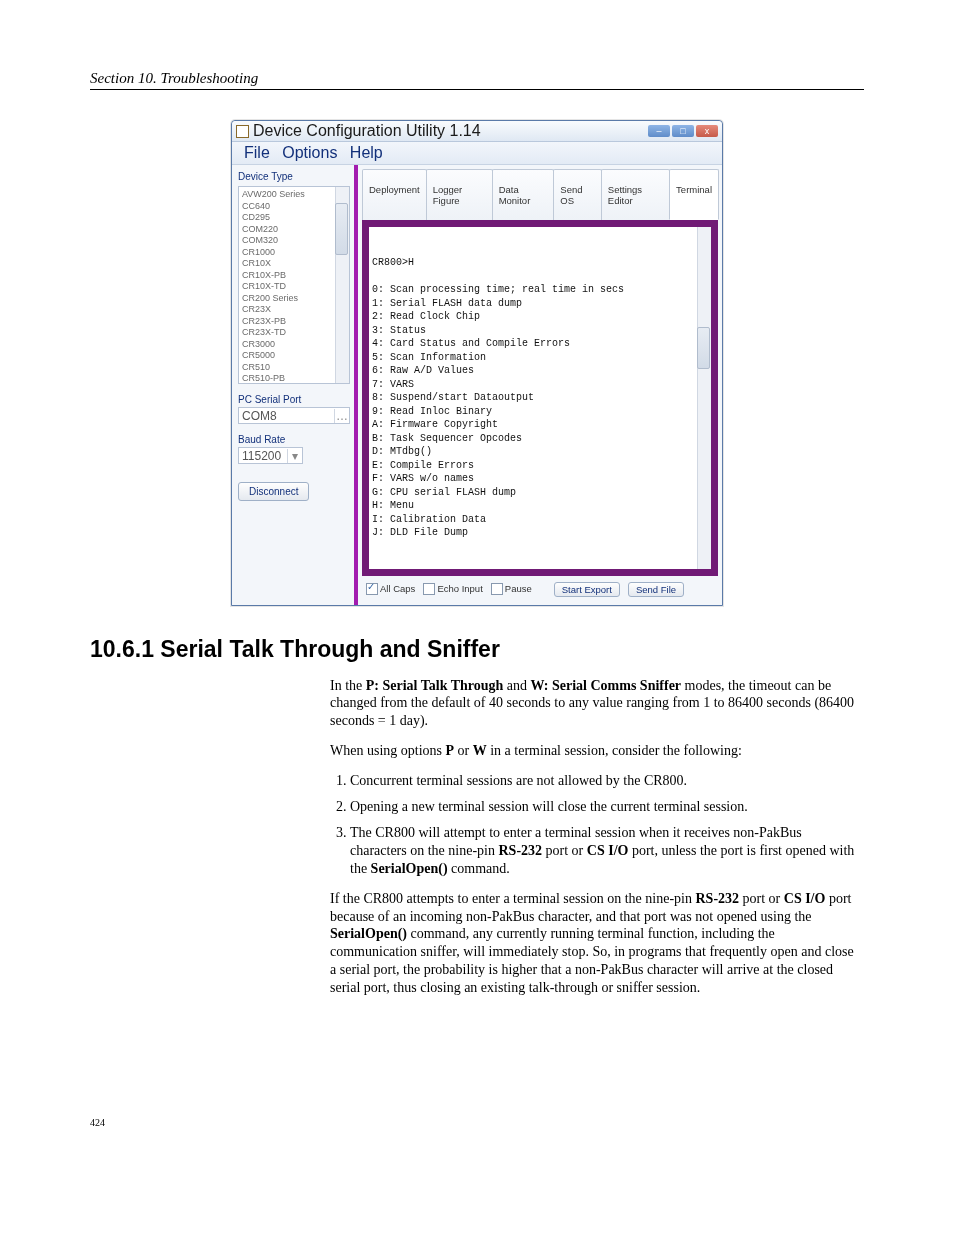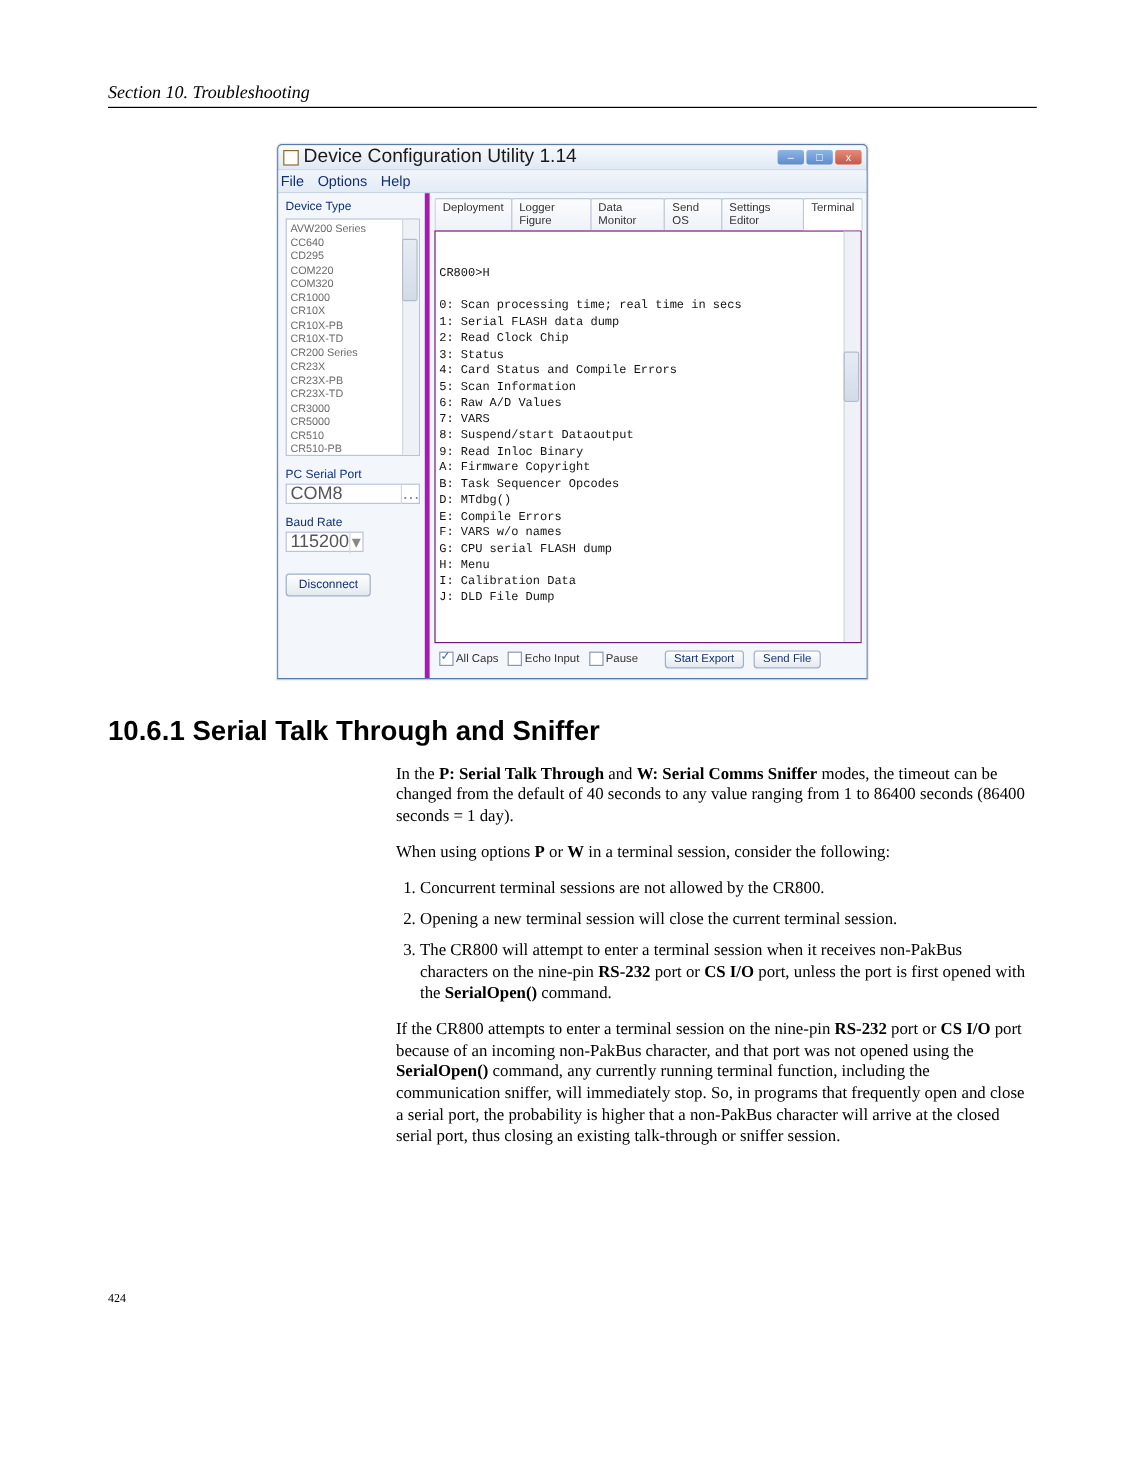--- a/index.html
+++ b/index.html
@@ -86,23 +86,23 @@
     font-size: 9px;
     line-height: 12px;
     text-align: center;
     color: #fff;
   }
   .win-btn.min, .win-btn.max { background: linear-gradient(#8fb5e6,#5f8cc9); }
   .win-btn.close { background: linear-gradient(#e58a7a,#c65a49); }
   .win-menubar {
     background: linear-gradient(#f2f6fb,#e3ebf5);
     border-bottom: 1px solid #c7d3e3;
-    padding: 2px 2px;
+    padding: 2px 12px;
     color: #12307a;
-    font-size: 12px;
+    font-size: 16px;
   }
   .win-menubar span { margin-right: 8px; }
   .win-body {
     display: flex;
     background: #f3f6fa;
   }
   .win-left {
     width: 112px;
     padding: 6px 4px 6px 6px;
     border-right: 4px solid #a21caf;
@@ -137,21 +137,21 @@
     border-radius: 2px;
   }
   .small-label { margin-top: 10px; margin-bottom: 2px; color:#12307a; }
   .combo {
     display: flex;
     border: 1px solid #b8c4d6;
     background: #fff;
     height: 15px;
     align-items: center;
     color: #555;
-    font-size: 15px;
+    font-size: 12px;
     padding-left: 3px;
   }
   .combo .arrow {
     margin-left: auto;
     width: 14px;
     text-align: center;
     color: #888;
     border-left: 1px solid #d0d7e2;
   }
   .disconnect-btn {
@@ -174,33 +174,33 @@
     display: flex;
     font-size: 9.5px;
     color: #333;
     gap: 0;
     margin-bottom: 0;
   }
   .tab {
     border: 1px solid #bfc9d7;
     border-bottom: none;
     background: linear-gradient(#fbfcfe,#eef2f7);
-    padding: 2px 6px;
+    padding: 14px 6px;
     border-radius: 2px 2px 0 0;
     margin-right: -1px;
     color: #333;
   }
   .tab.active {
     background: #fff;
     border-bottom: 1px solid #fff;
     position: relative;
     z-index: 2;
   }
   .terminal-area {
-    border: 1px solid #701a75;
+    border: 7px solid #701a75;
     background: #fff;
     flex: 1;
     min-height: 288px;
     padding: 2px 3px;
     font-family: "Courier New", monospace;
     font-size: 10px;
     line-height: 13.5px;
     color: #111;
     position: relative;
     white-space: pre;

